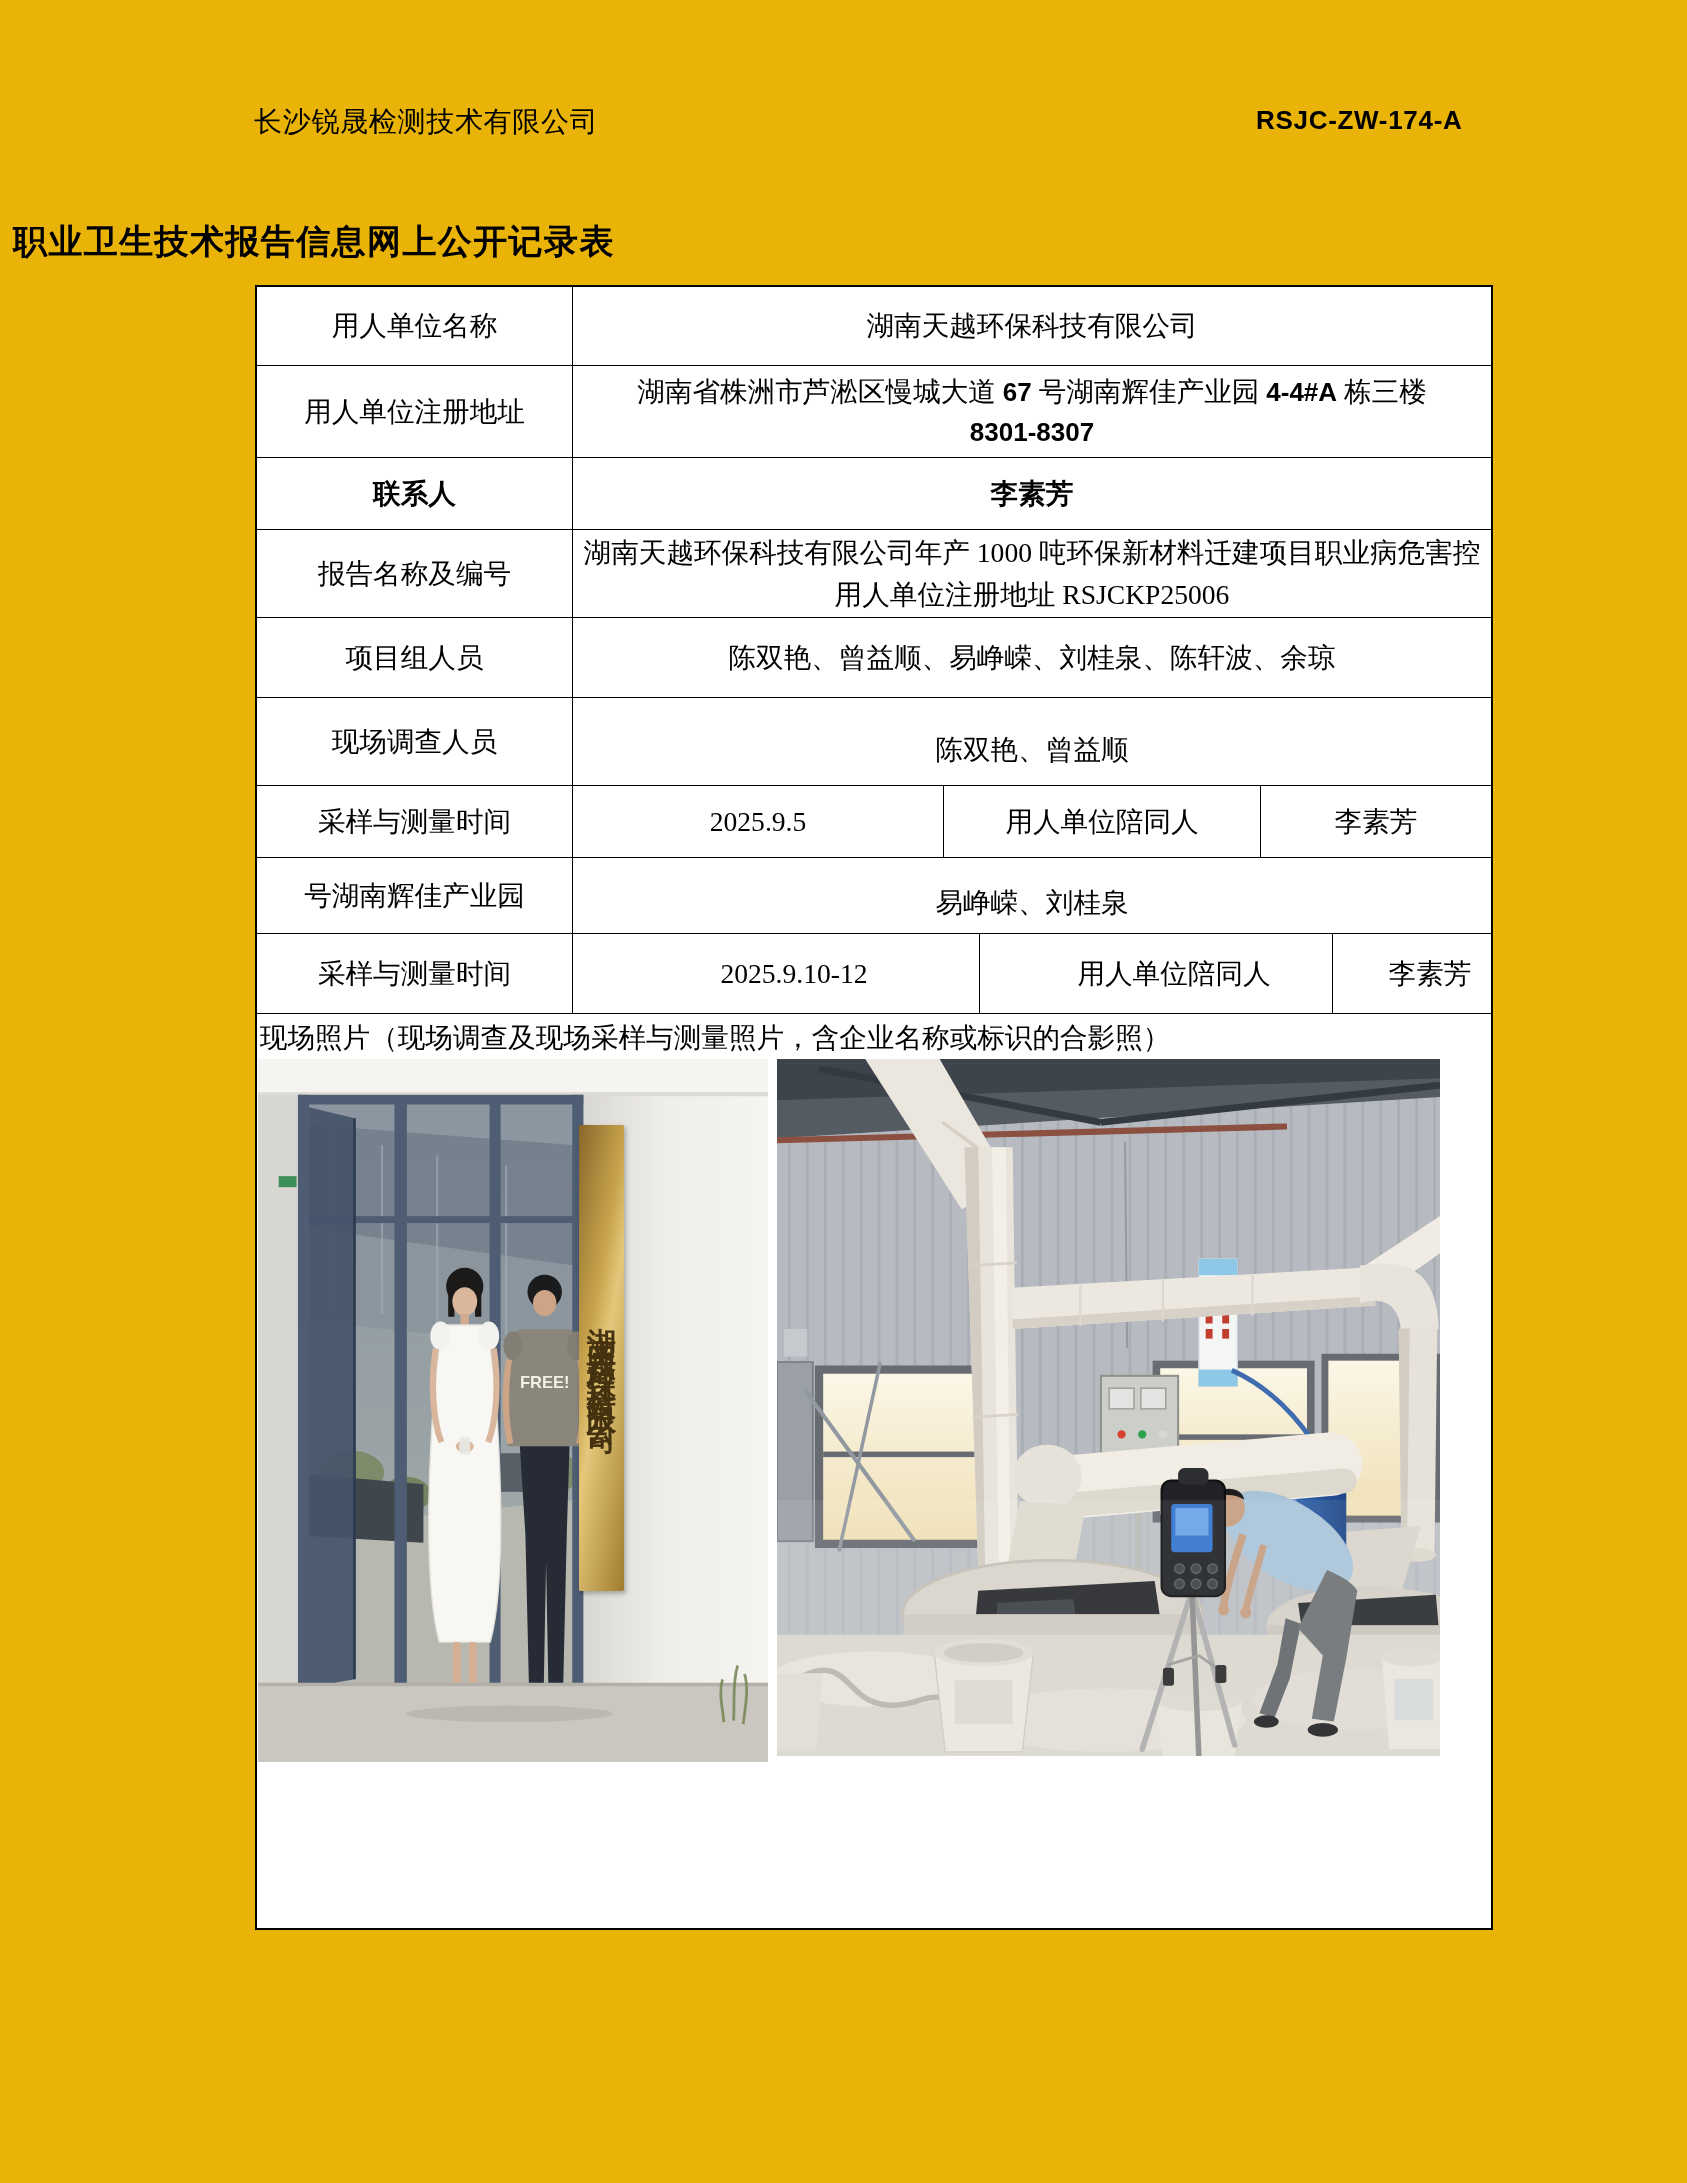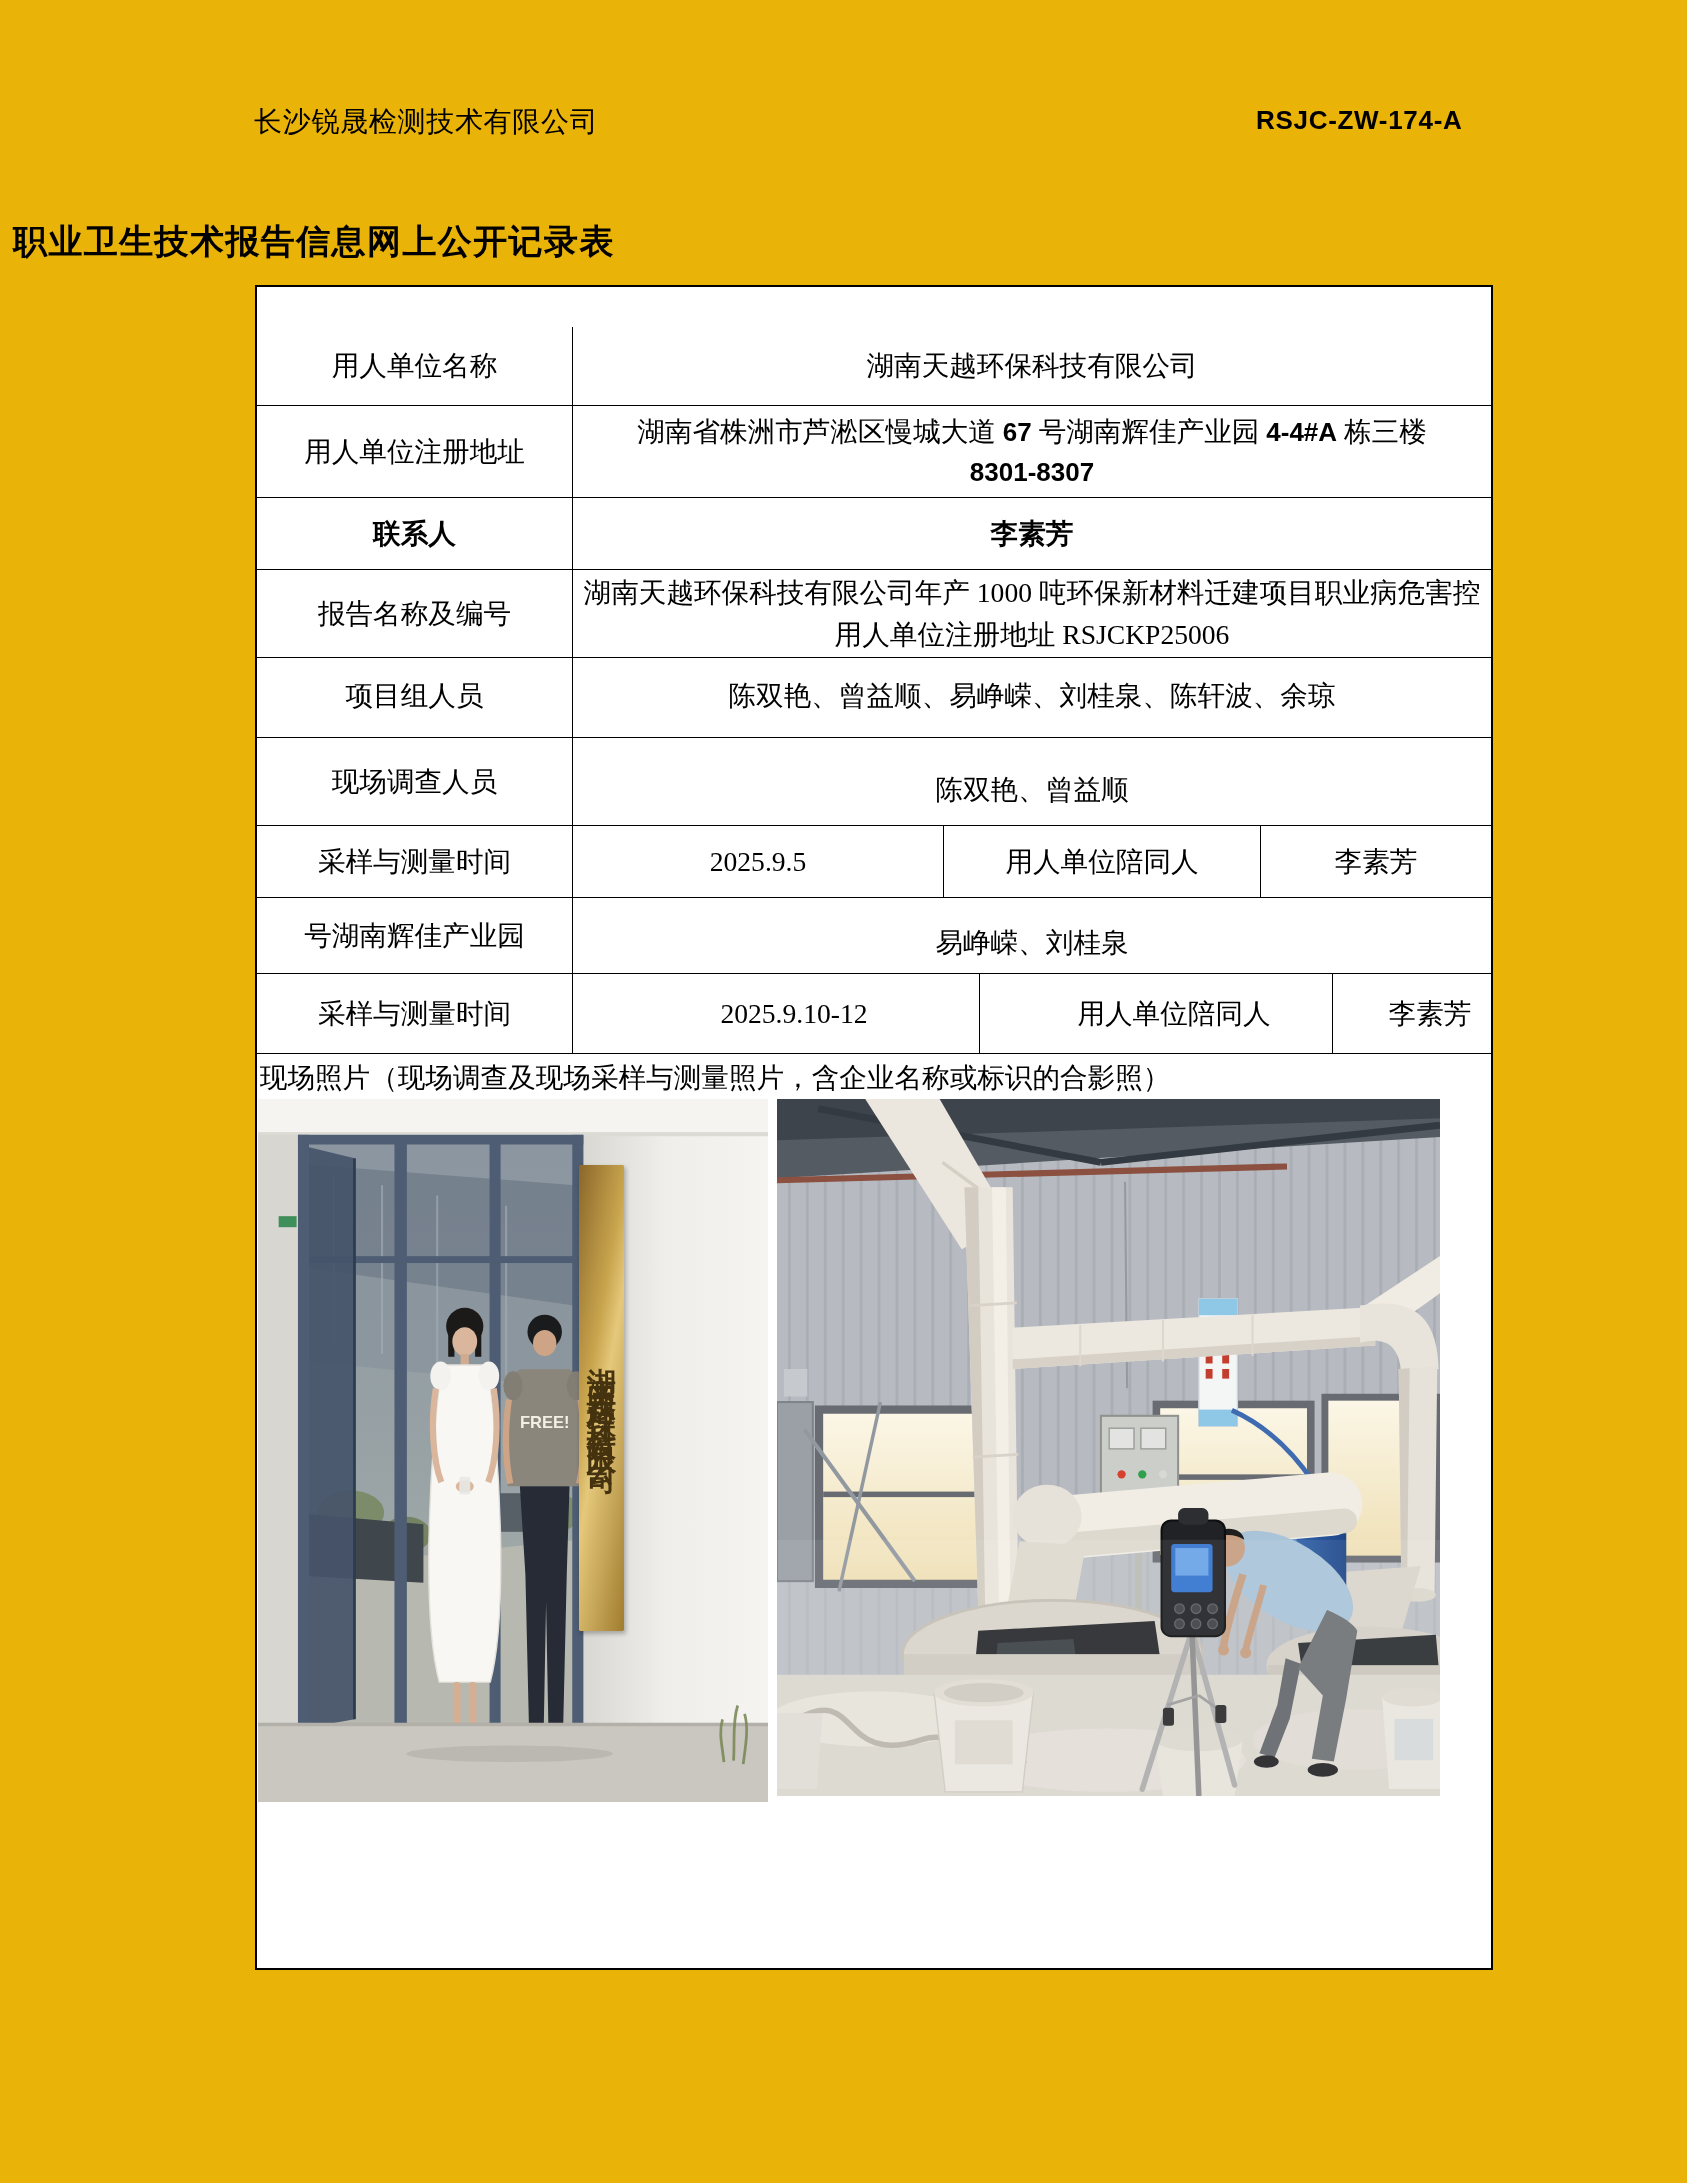--- a/index.html
+++ b/index.html
@@ -14,21 +14,21 @@
   .tbl{position:absolute;left:255px;top:285px;width:1238px;border:2.8px solid #000;box-sizing:border-box;background:#fff;}
   .tr{display:flex;box-sizing:border-box;border-top:1.4px solid #000;}
   .tr.first{border-top:none;}
   .td{box-sizing:border-box;display:flex;flex-direction:column;align-items:center;justify-content:center;
       text-align:center;font-size:27.6px;line-height:1.5;overflow:visible;}
   .td-label{width:316px;flex:none;border-right:1.4px solid #000;}
   .td-value{flex:1;min-width:0;}
   .td-c2{width:371px;flex:none;border-right:1.4px solid #000;}
   .td-c3{width:317px;flex:none;border-right:1.4px solid #000;}
   .td-c4{flex:1;min-width:0;}
-  .h1{height:78px;margin-top:40px;} .h2{height:92px;} .h3{height:72px;font-weight:bold;} .h4{height:88px;} .h5{height:80px;font-family:Liberation Mono, monospace;}
+  .h1{height:78px;} .h2{height:92px;} .h3{height:72px;font-weight:bold;} .h4{height:88px;} .h5{height:80px;}
   .h6{height:88px;} .h7{height:72px;} .h8{height:76px;} .h9{height:80px;gap:36px;}
   .nowrap{white-space:nowrap;}
   .wide-line{white-space:nowrap;margin:0 -25px;}
   .bnum{font-family:"Liberation Sans","DejaVu Sans",sans-serif;font-weight:700;font-size:26px;}
   .low{justify-content:flex-end;padding-bottom:9.6px;}
   .lowish{justify-content:flex-end;padding-bottom:15px;}
   .photo-cell{position:relative;height:915px;border-top:1.4px solid #000;box-sizing:border-box;overflow:hidden;}
   .photo-caption{position:absolute;left:2.8px;top:5.5px;font-size:27.6px;line-height:1.3;white-space:nowrap;}
   .photo{position:absolute;overflow:hidden;}
   .photo-left{left:1.4px;top:45px;width:510px;height:703px;}

